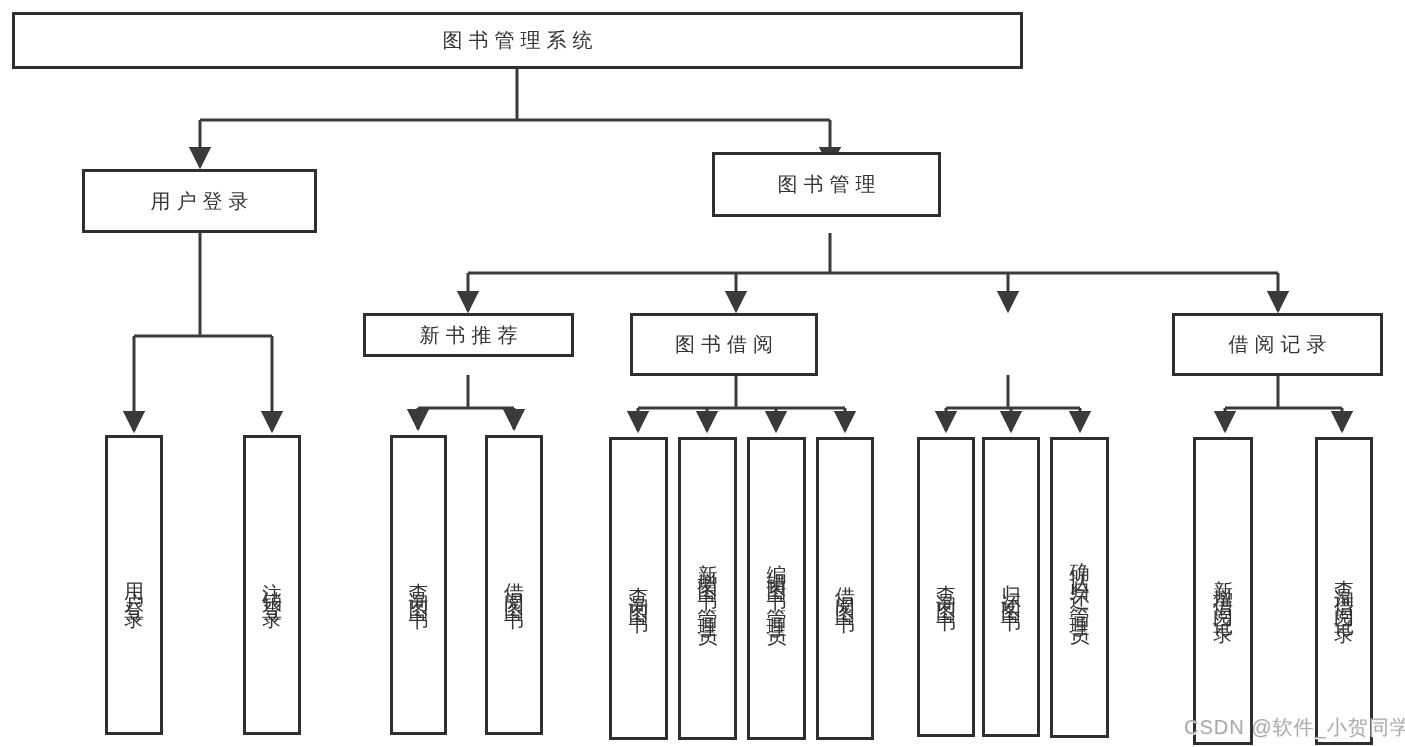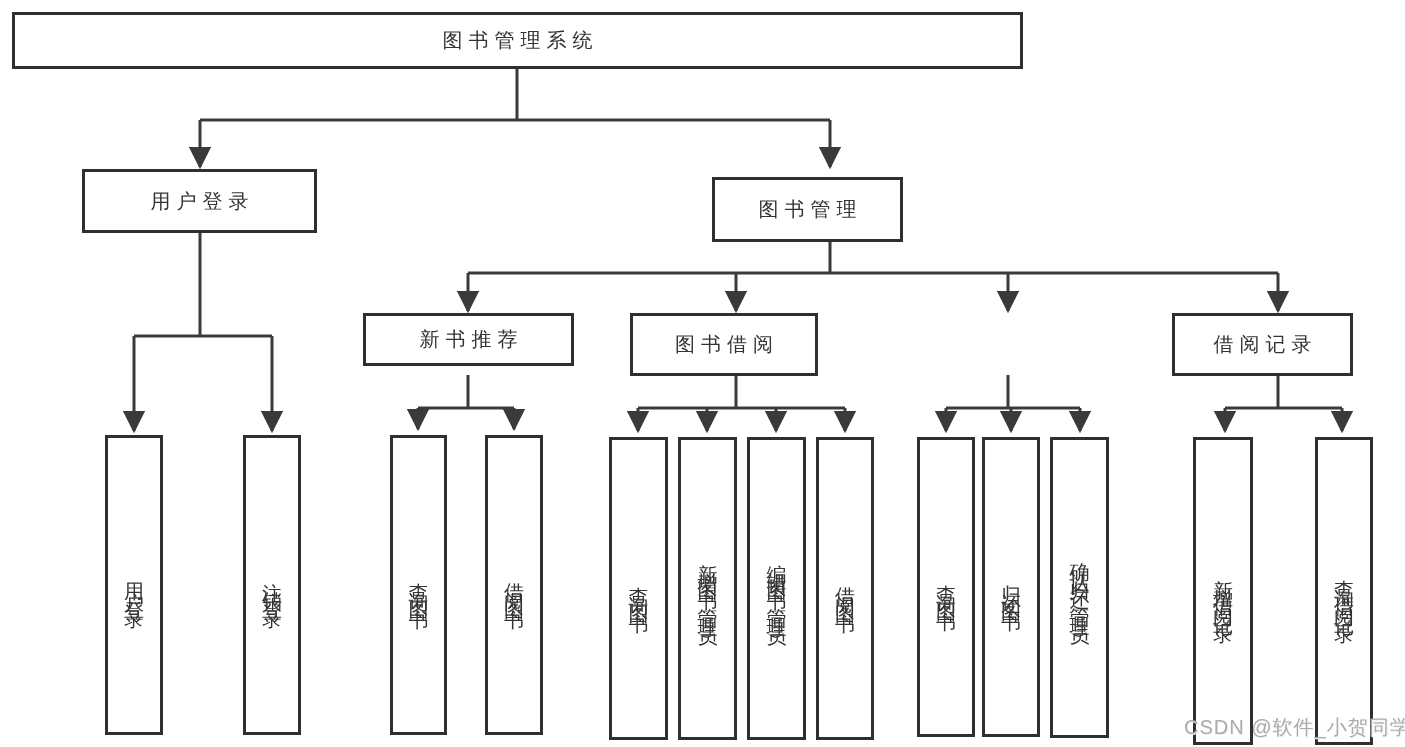--- a/index.html
+++ b/index.html
@@ -73,31 +73,31 @@
     </g>
   </svg>
 
   <div class="node" style="left:12px;top:12px;width:1011px;height:57px">
     <span>图书管理系统</span>
   </div>
 
   <div class="node" style="left:82px;top:169px;width:235px;height:64px">
     <span>用户登录</span>
   </div>
-  <div class="node" style="left:712px;top:177px;width:191px;height:65px">
+  <div class="node" style="left:712px;top:152px;width:229px;height:65px">
     <span>图书管理</span>
   </div>
 
-  <div class="node" style="left:363px;top:313px;width:211px;height:53px">
+  <div class="node" style="left:363px;top:313px;width:211px;height:44px">
     <span>新书推荐</span>
   </div>
   <div class="node" style="left:630px;top:313px;width:188px;height:63px">
     <span>图书借阅</span>
   </div>
-  <div class="node" style="left:1172px;top:313px;width:181px;height:63px">
+  <div class="node" style="left:1172px;top:313px;width:211px;height:63px">
     <span>借阅记录</span>
   </div>
 
   <div class="leaf" style="left:105px;top:435px;width:58px;height:300px">
     <span>用户登录</span>
   </div>
   <div class="leaf" style="left:243px;top:435px;width:58px;height:300px">
     <span>注销登录</span>
   </div>
 

